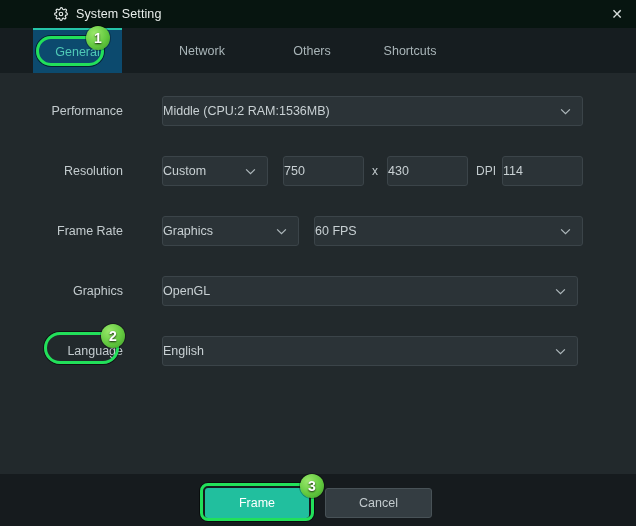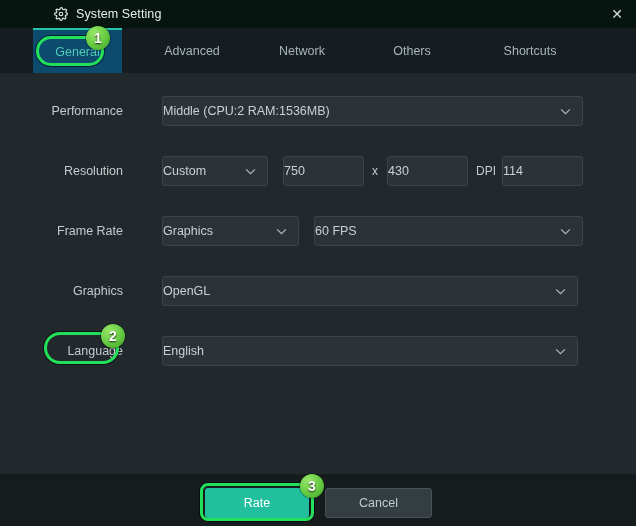--- a/index.html
+++ b/index.html
@@ -59,21 +59,21 @@
   }
   .tab.active {
     background: #0c4a6e;
     color: #4fc9b6;
     border-top: 2px solid #25c4a8;
   }
   .tab-general  { left: 33px;  width: 89px; }
   .tab-advanced { left: 53px;  width: 100px; }
   .tab-network  { left: 63px;  width: 100px; }
   .tab-others   { left: 73px;  width: 100px; }
-  .tab-shortcuts{ left: 91px;  width: 100px; }
+  .tab-shortcuts{ left: 71px;  width: 100px; }
 
   
   .content {
     position: absolute; left: 0; top: 73px;
     width: 636px; height: 401px;
     background: #22292c;
   }
   .row { position: absolute; left: 0; width: 636px; height: 30px; }
   .row-label {
     position: absolute; left: 0; top: 0;
@@ -185,21 +185,20 @@
     <svg class="gear-icon" viewBox="0 0 24 24" fill="none" stroke="currentColor" stroke-width="2">
       <circle cx="12" cy="12" r="3"></circle>
       <path d="M19.4 15a1.65 1.65 0 0 0 .33 1.82l.06.06a2 2 0 1 1-2.83 2.83l-.06-.06a1.65 1.65 0 0 0-1.82-.33 1.65 1.65 0 0 0-1 1.51V21a2 2 0 0 1-4 0v-.09A1.65 1.65 0 0 0 9 19.4a1.65 1.65 0 0 0-1.82.33l-.06.06a2 2 0 1 1-2.83-2.83l.06-.06a1.65 1.65 0 0 0 .33-1.82 1.65 1.65 0 0 0-1.51-1H3a2 2 0 0 1 0-4h.09A1.65 1.65 0 0 0 4.6 9a1.65 1.65 0 0 0-.33-1.82l-.06-.06a2 2 0 1 1 2.83-2.83l.06.06A1.65 1.65 0 0 0 9 4.6h.09A1.65 1.65 0 0 0 10.6 3.09V3a2 2 0 0 1 4 0v.09A1.65 1.65 0 0 0 16.11 4.6a1.65 1.65 0 0 0 1.82-.33l.06-.06a2 2 0 1 1 2.83 2.83l-.06.06a1.65 1.65 0 0 0-.33 1.82V9a1.65 1.65 0 0 0 1.51 1H21a2 2 0 0 1 0 4h-.09a1.65 1.65 0 0 0-1.51 1z"></path>
     </svg>
     <span class="title-text">System Setting</span>
     <div class="close-btn">✕</div>
   </div>
 
   <div class="tabbar">
     <div class="tab active tab-general">General</div>
-    <div class="tab tab-advanced">Advanced</div>
     <div class="tab tab-network">Network</div>
     <div class="tab tab-others">Others</div>
     <div class="tab tab-shortcuts">Shortcuts</div>
   </div>
 
   <div class="content">
 
     <div class="row row-performance">
       <div class="row-label">Performance</div>
       <div class="field f-performance">
@@ -257,21 +256,21 @@
         <span>OpenGL</span>
         <svg class="chev" viewBox="0 0 12 8" fill="none" stroke="currentColor" stroke-width="1.4">
             <path d="M1 1.5 L6 6.5 L11 1.5"></path>
           </svg>
       </div>
     </div>
 
   </div>
 
   <div class="footer">
-    <div class="btn btn-save">Rate</div>
+    <div class="btn btn-save">Frame</div>
     <div class="btn btn-cancel">Cancel</div>
   </div>
 
   <div class="hl hl-tab"></div>
   <div class="hl hl-lang"></div>
   <div class="hl hl-save"></div>
 
   <div class="badge badge-1">1</div>
   <div class="badge badge-2">2</div>
   <div class="badge badge-3">3</div>

